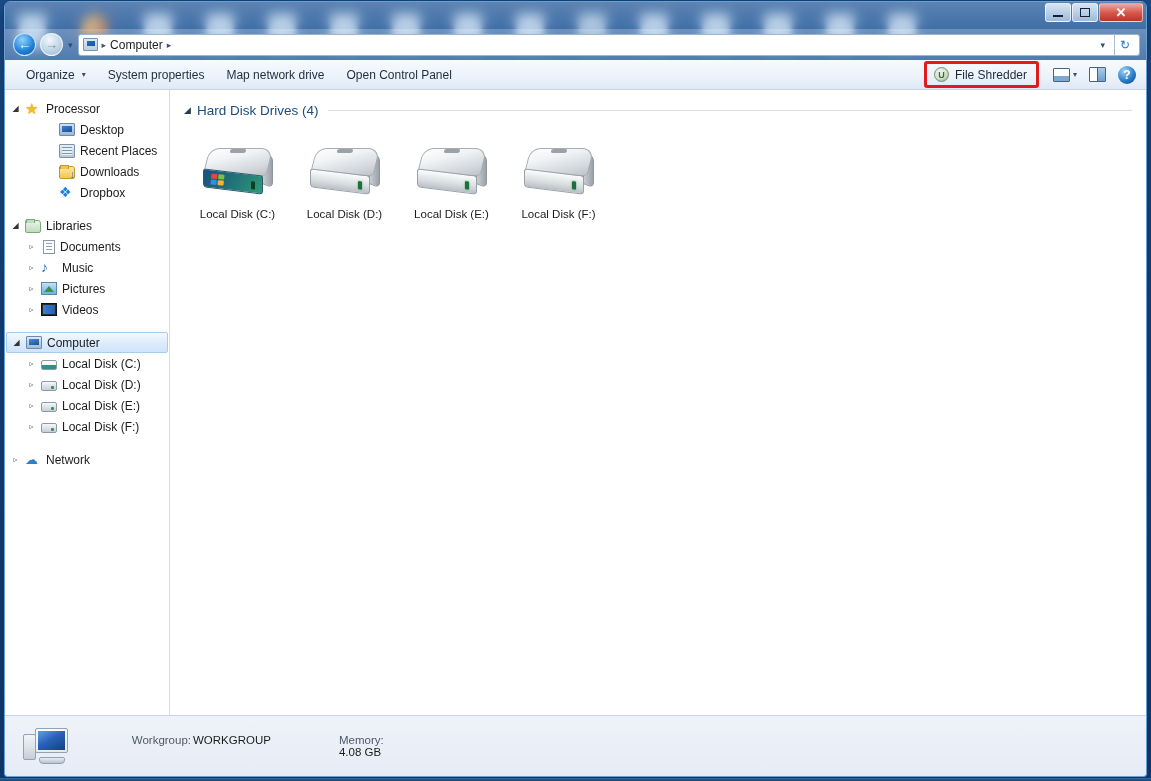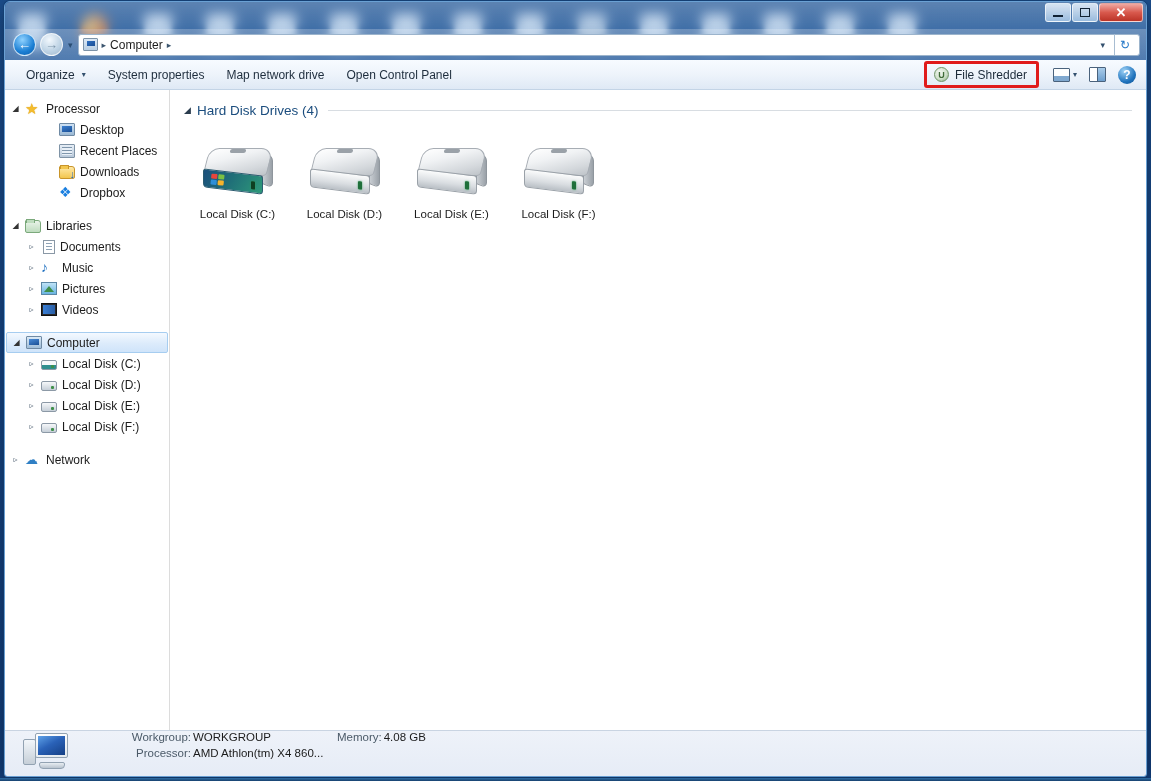--- a/index.html
+++ b/index.html
@@ -273,21 +273,21 @@
   .drv-right {
     position: absolute; left: 62px; top: 6px; width: 11px; height: 32px;
     background: linear-gradient(90deg,#c9ced3,#9aa1a8);
     border: 1px solid #8f969d; border-radius: 2px 5px 5px 2px;
     transform: skewY(18deg);
   }
   .drive-label { font-size: 11.5px; color: #1b1b1b; white-space: nowrap; }
 
   
   #statusbar {
-    height: 46px; flex: none; display: flex; align-items: flex-start;
+    height: 61px; flex: none; display: flex; align-items: center;
     background: linear-gradient(180deg,#eef2f9,#e6ecf6);
     border-top: 1px solid #c9d4e2; padding: 0 10px 0 18px; gap: 0;
   }
   .sb-pc { width: 46px; height: 40px; position: relative; flex: none; }
   .sb-pc .screen {
     position: absolute; left: 12px; top: 2px; width: 33px; height: 25px;
     background: linear-gradient(170deg,#ffffff,#e3e9ee);
     border: 1px solid #92a2b2; border-radius: 2px;
   }
   .sb-pc .screen::after {
@@ -301,21 +301,21 @@
   }
   .sb-pc .tower {
     position: absolute; left: 0; top: 8px; width: 13px; height: 26px;
     background: linear-gradient(180deg,#f2f6fa,#c6cfd8);
     border: 1px solid #92a2b2; border-radius: 2px;
   }
   #sb-info { margin-left: 56px; display: flex; flex-direction: column; gap: 4px; }
   .sb-line { display: flex; align-items: baseline; font-size: 11.5px; }
   .sb-key { color: #4b5a68; }
   .sb-val { color: #1b1b1b; margin-left: 2px; }
-  .sb-col2 { margin-left: 66px; display: flex; align-items: baseline; }
+  .sb-col2 { margin-left: 66px; display: flex; align-items: baseline; flex-direction: column; }
   .sb-lbl-w { display: inline-block; min-width: 66px; text-align: right; color: #4b5a68; }
 
   
   #taskbar {
     position: absolute; left: 0; right: 0; bottom: 0; height: 3px;
     background: linear-gradient(180deg,#2e6da4,#17416f);
   }
 </style>
 </head>
 <body>
@@ -579,22 +579,18 @@
     </div>
     <div id="sb-info">
       <div class="sb-line">
         <span class="sb-lbl-w">Workgroup:</span>
         <span class="sb-val">WORKGROUP</span>
         <span class="sb-col2">
           <span class="sb-key">Memory:</span>
           <span class="sb-val">4.08 GB</span>
         </span>
       </div>
-      <div class="sb-line">
-        <span class="sb-lbl-w">Processor:</span>
-        <span class="sb-val">AMD Athlon(tm) X4 860...</span>
-      </div>
     </div>
   </div>
 
 </div>
 
 <div id="taskbar"></div>
 
 </body></html>

